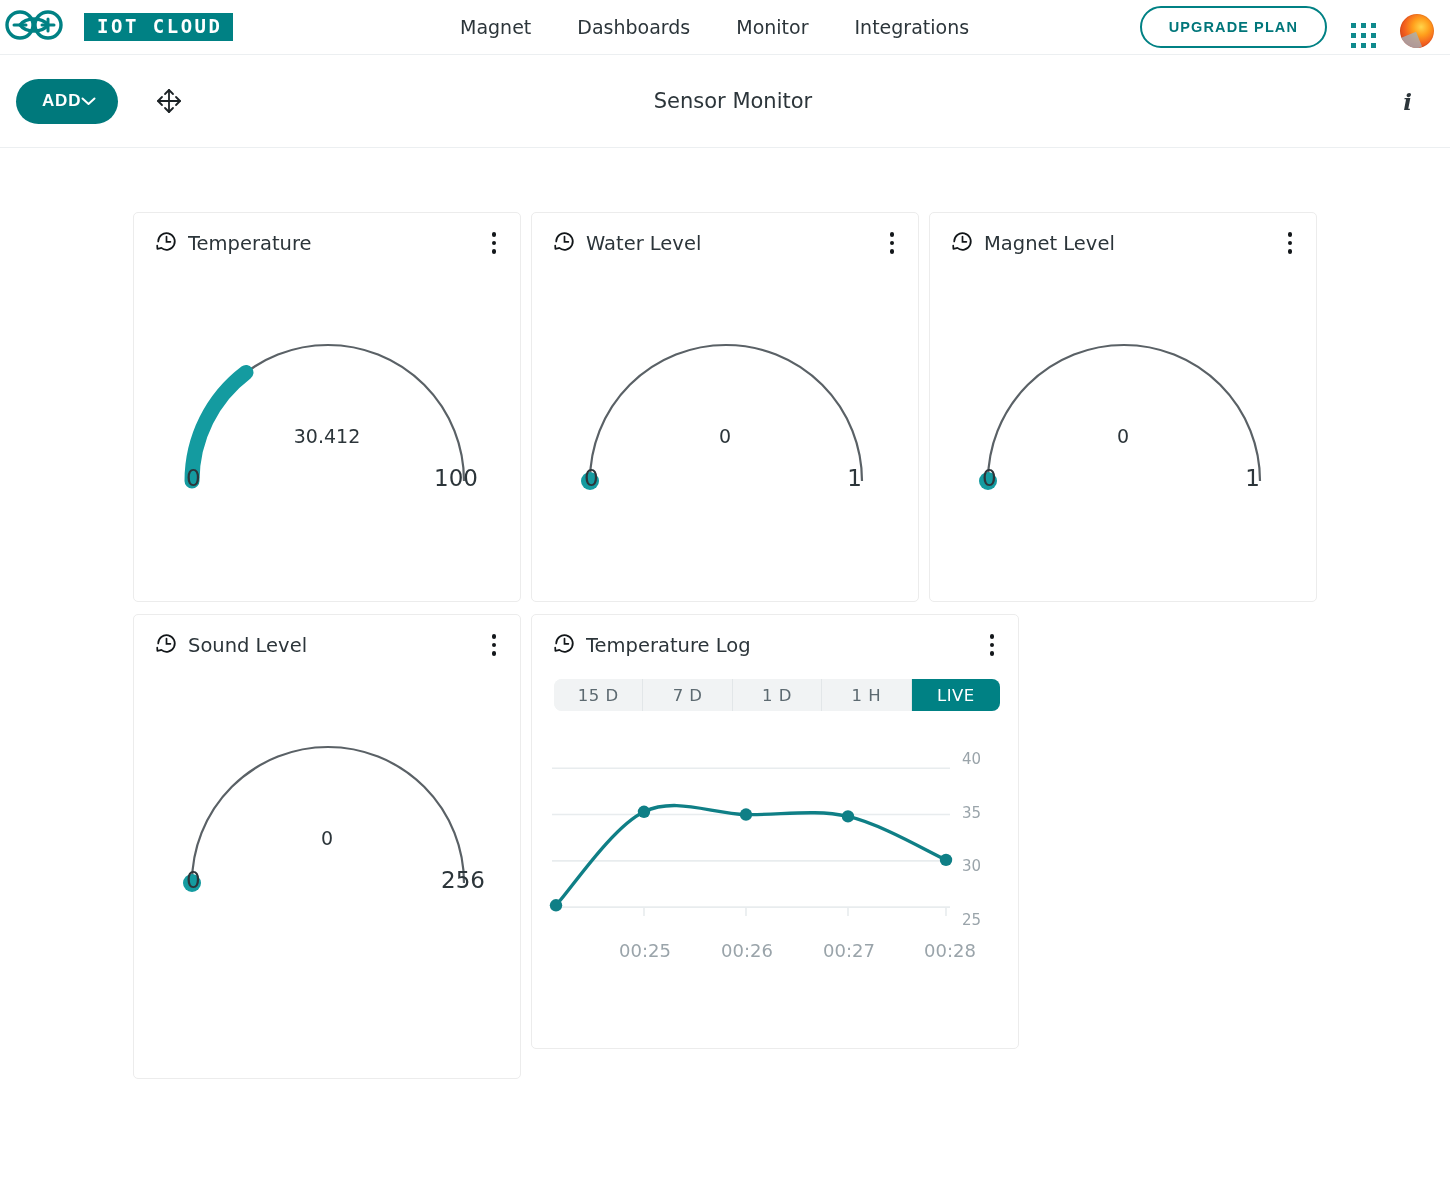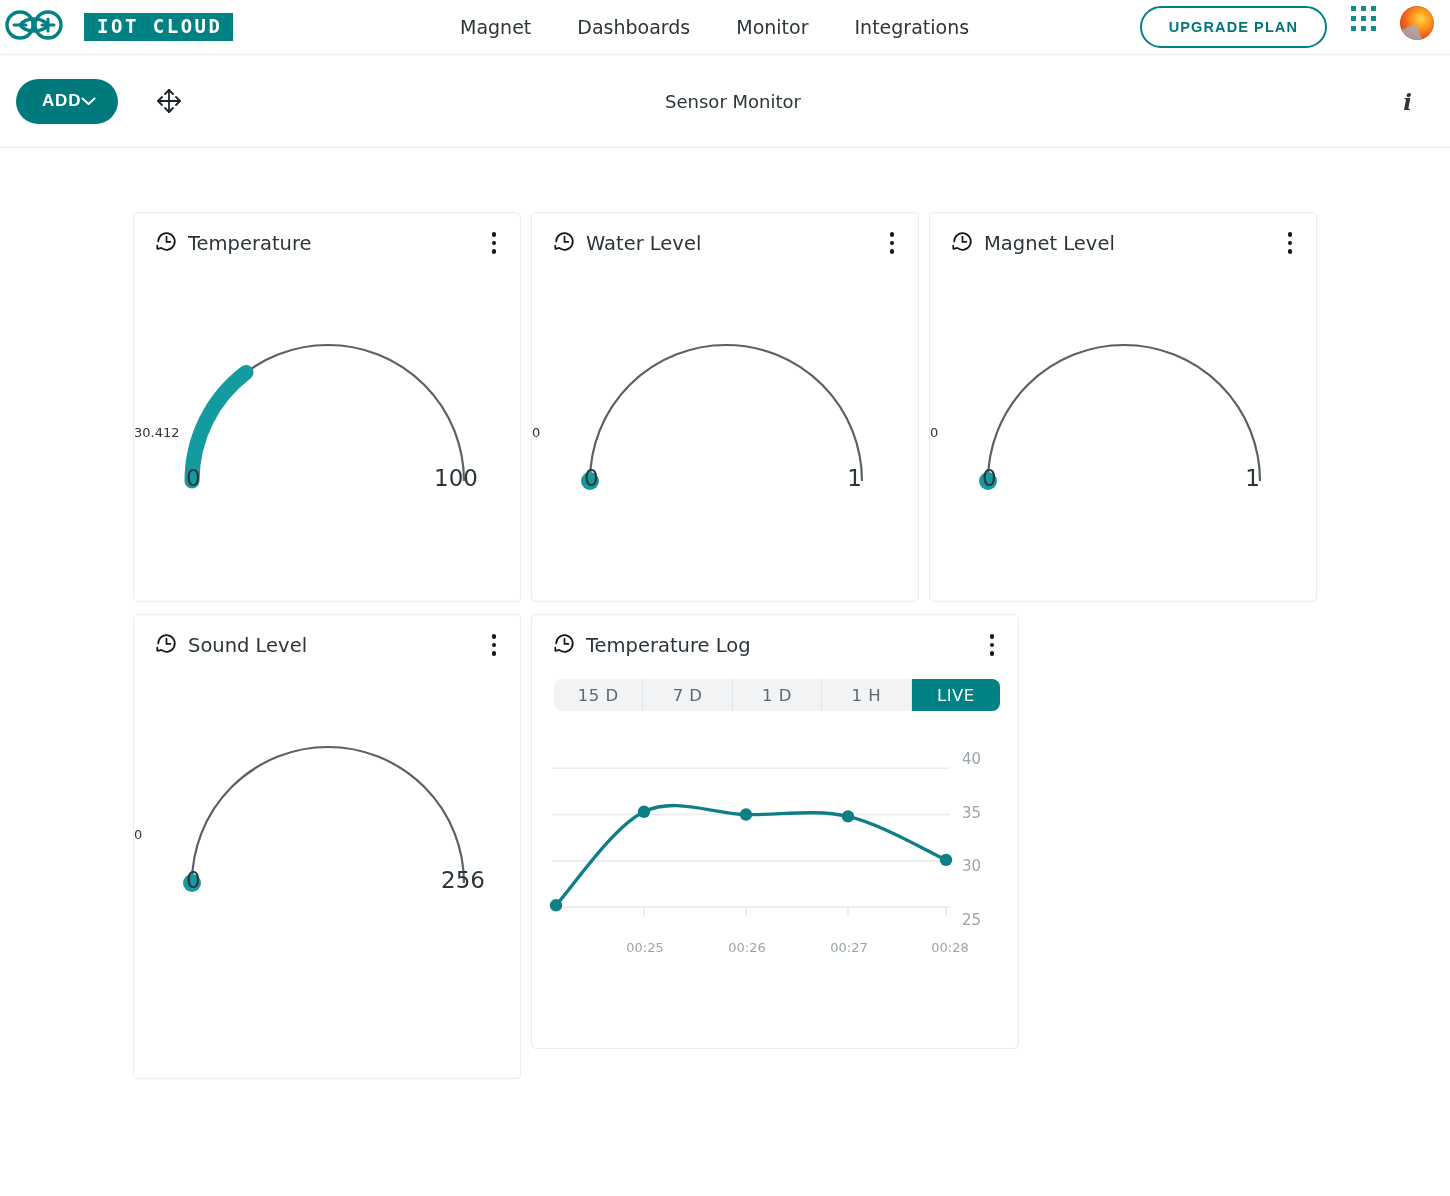--- a/index.html
+++ b/index.html
@@ -43,21 +43,21 @@
   }
   .nav-link {
     font-size: 19px;
     color: #2c353a;
     text-decoration: none;
     white-space: nowrap;
   }
   .nav-right {
     margin-left: auto;
     display: flex;
-    align-items: flex-start;
+    align-items: flex-end;
     gap: 24px;
   }
   .upgrade-btn {
     border: 2px solid #008184;
     color: #00767a;
     background: #ffffff;
     border-radius: 24px;
     font-size: 14.5px;
     font-weight: 700;
     letter-spacing: 1.1px;
@@ -122,21 +122,21 @@
   .move-tool {
     margin-left: 36px;
     cursor: pointer;
     display: flex;
     align-items: center;
   }
   .dash-title {
     position: absolute;
     left: 0; right: 0;
     text-align: center;
-    font-size: 18px;
+    font-size: 21px;
     color: #2c353a;
     pointer-events: none;
     padding-left: 16px;
   }
   .info-btn {
     margin-left: auto;
     font-family: "DejaVu Serif", "Liberation Serif", serif;
     font-style: italic;
     font-weight: 700;
     font-size: 23px;
@@ -183,22 +183,22 @@
     gap: 4px;
     cursor: pointer;
     padding: 4px 6px;
   }
   .kebab i { width: 4.5px; height: 4.5px; border-radius: 50%; background: #13171a; display: block; }
 
   .gauge-wrap { position: relative; }
   .gauge-value {
     position: absolute;
     width: 100%;
-    text-align: left;
-    font-size: 13px;
+    text-align: center;
+    font-size: 19px;
     color: #2c353a;
   }
   .gauge-min, .gauge-max {
     position: absolute;
     font-size: 23px;
     color: #2c353a;
   }
 
   
   .range-bar {
@@ -231,21 +231,21 @@
   }
   .chart-area { position: relative; margin-top: 26px; }
   .tick-y {
     position: absolute;
     font-size: 15px;
     color: #9aa4aa;
     text-align: left;
   }
   .tick-x {
     position: absolute;
-    font-size: 13px;
+    font-size: 18px;
     color: #9aa4aa;
     text-align: center;
     width: 60px;
   }
 </style>
 </head>
 <body>
 
 <div class="topnav">
   <div class="brand">

